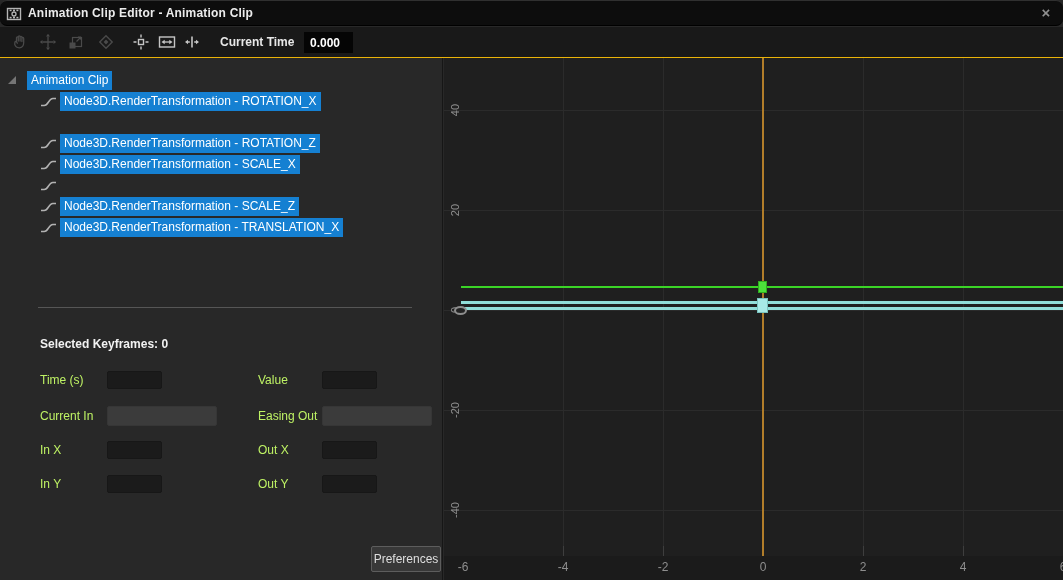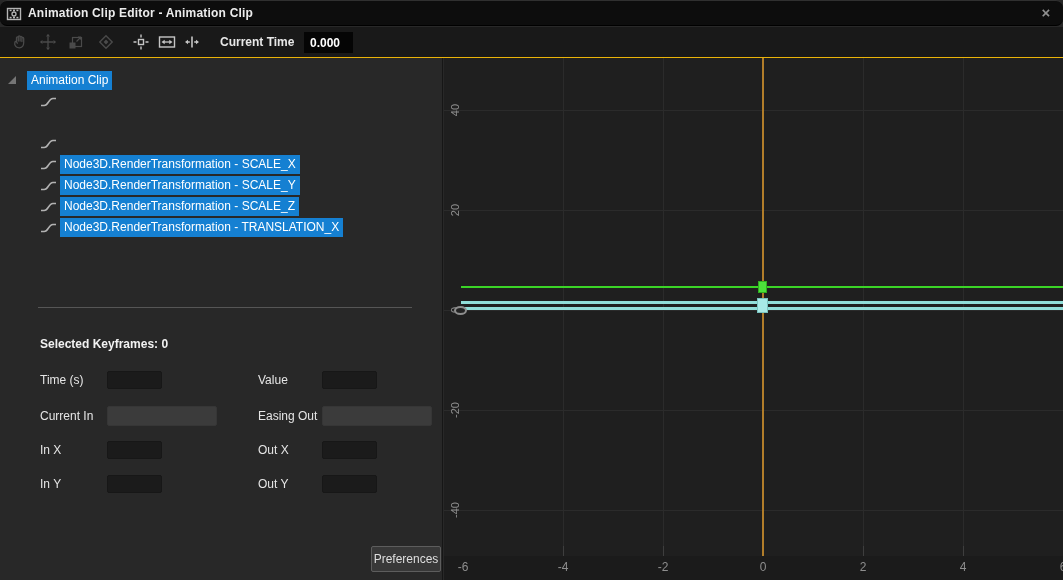--- a/index.html
+++ b/index.html
@@ -25,21 +25,21 @@
     font-family:"Liberation Sans", sans-serif; padding:0 5px; outline:none; }
   
   #left-panel { position:absolute; left:0; top:58px; width:443px; height:522px; background:#282828; border-right:1px solid #161616; }
   .tree-row { position:absolute; height:19px; }
   .tree-label { display:inline-block; background:#1580d2; color:#fff; font-size:12px; line-height:19px; padding:0 4px; white-space:nowrap; }
   .expander { position:absolute; left:8px; top:18px; width:0; height:0;
     border-left:8px solid transparent; border-bottom:8px solid #757575; }
   .curve-ic { position:absolute; left:40px; top:4px; }
   .divider { position:absolute; left:38px; top:249px; width:374px; height:1px; background:#565656; }
   .kf-header { position:absolute; left:40px; top:279px; font-size:12px; font-weight:700; color:#f2f2f2; }
-  .flabel { position:absolute; font-size:12px; color:#e5e5e5; line-height:18px; }
+  .flabel { position:absolute; font-size:12px; color:#bef264; line-height:18px; }
   .finput { position:absolute; height:18px; width:55px; background:#1b1b1b; border:1px solid #171717; border-radius:2px;
     color:#ddd; font-size:12px; font-family:"Liberation Sans", sans-serif; padding:0 4px; outline:none; }
   .finput.easing { width:110px; height:20px; background:#3b3b3b; border:1px solid #363636; }
   #preferences-button { position:absolute; left:371px; top:488px; width:70px; height:26px;
     background:#383838; border:1px solid #5d5d5d; border-radius:2px; color:#dedede; font-size:12px;
     font-family:"Liberation Sans", sans-serif; }
   
   #graph { position:absolute; left:444px; top:58px; width:619px; height:522px; background:#1f1f1f; overflow:hidden; }
   .vgrid { position:absolute; top:0; width:1px; height:498px; background:#2b2b2b; }
   .hgrid { position:absolute; left:0; width:619px; height:1px; background:#2b2b2b; }
@@ -132,43 +132,44 @@
     <div class="tree-row" style="left:27px; top:12px">
       <span class="tree-label">Animation Clip</span>
     </div>
 
     <div class="tree-row" style="left:0; top:34px; width:443px">
       <span class="curve-ic">
           <svg width="17" height="12" viewBox="0 0 17 12">
             <path d="M1 9.5h3.2C8.5 9.5 8.5 2.5 12.8 2.5H16" fill="none" stroke="#b2b2b2" stroke-width="1.5"></path>
           </svg>
         </span>
+      <span class="tree-label" style="position:absolute; left:60px">Node3D.RenderTransformation - ROTATION_X</span>
     </div>
     <div class="tree-row" style="left:0; top:76px; width:443px">
       <span class="curve-ic">
           <svg width="17" height="12" viewBox="0 0 17 12">
             <path d="M1 9.5h3.2C8.5 9.5 8.5 2.5 12.8 2.5H16" fill="none" stroke="#b2b2b2" stroke-width="1.5"></path>
           </svg>
         </span>
+      <span class="tree-label" style="position:absolute; left:60px">Node3D.RenderTransformation - ROTATION_Z</span>
     </div>
     <div class="tree-row" style="left:0; top:97px; width:443px">
       <span class="curve-ic">
           <svg width="17" height="12" viewBox="0 0 17 12">
             <path d="M1 9.5h3.2C8.5 9.5 8.5 2.5 12.8 2.5H16" fill="none" stroke="#b2b2b2" stroke-width="1.5"></path>
           </svg>
         </span>
       <span class="tree-label" style="position:absolute; left:60px">Node3D.RenderTransformation - SCALE_X</span>
     </div>
     <div class="tree-row" style="left:0; top:118px; width:443px">
       <span class="curve-ic">
           <svg width="17" height="12" viewBox="0 0 17 12">
             <path d="M1 9.5h3.2C8.5 9.5 8.5 2.5 12.8 2.5H16" fill="none" stroke="#b2b2b2" stroke-width="1.5"></path>
           </svg>
         </span>
-      <span class="tree-label" style="position:absolute; left:60px">Node3D.RenderTransformation - SCALE_Y</span>
     </div>
     <div class="tree-row" style="left:0; top:139px; width:443px">
       <span class="curve-ic">
           <svg width="17" height="12" viewBox="0 0 17 12">
             <path d="M1 9.5h3.2C8.5 9.5 8.5 2.5 12.8 2.5H16" fill="none" stroke="#b2b2b2" stroke-width="1.5"></path>
           </svg>
         </span>
       <span class="tree-label" style="position:absolute; left:60px">Node3D.RenderTransformation - SCALE_Z</span>
     </div>
     <div class="tree-row" style="left:0; top:160px; width:443px">

